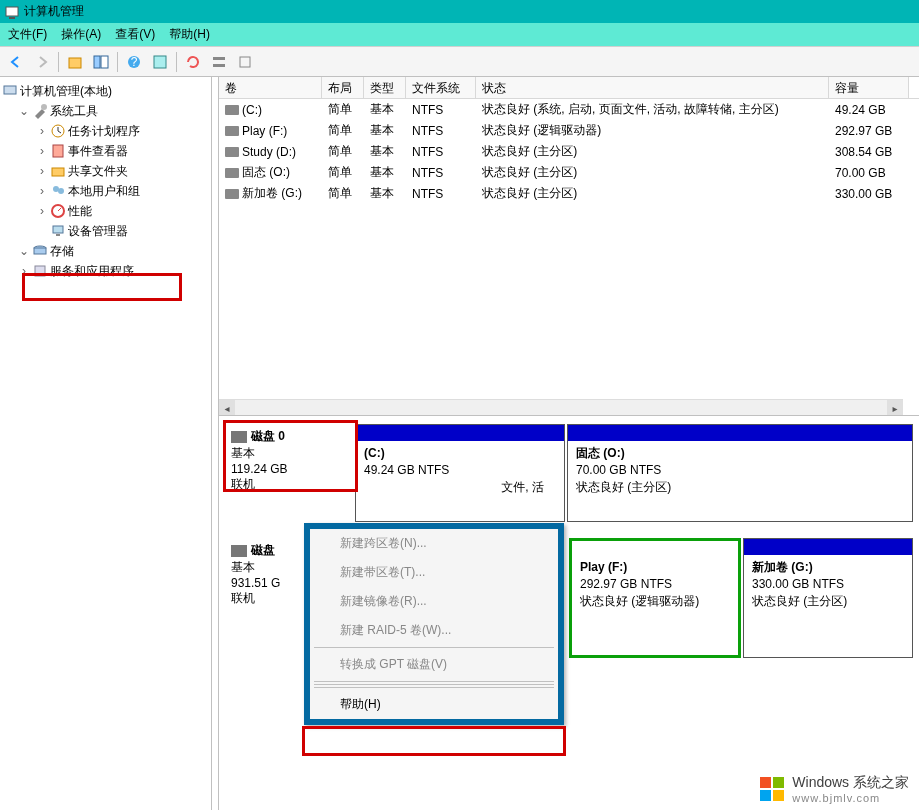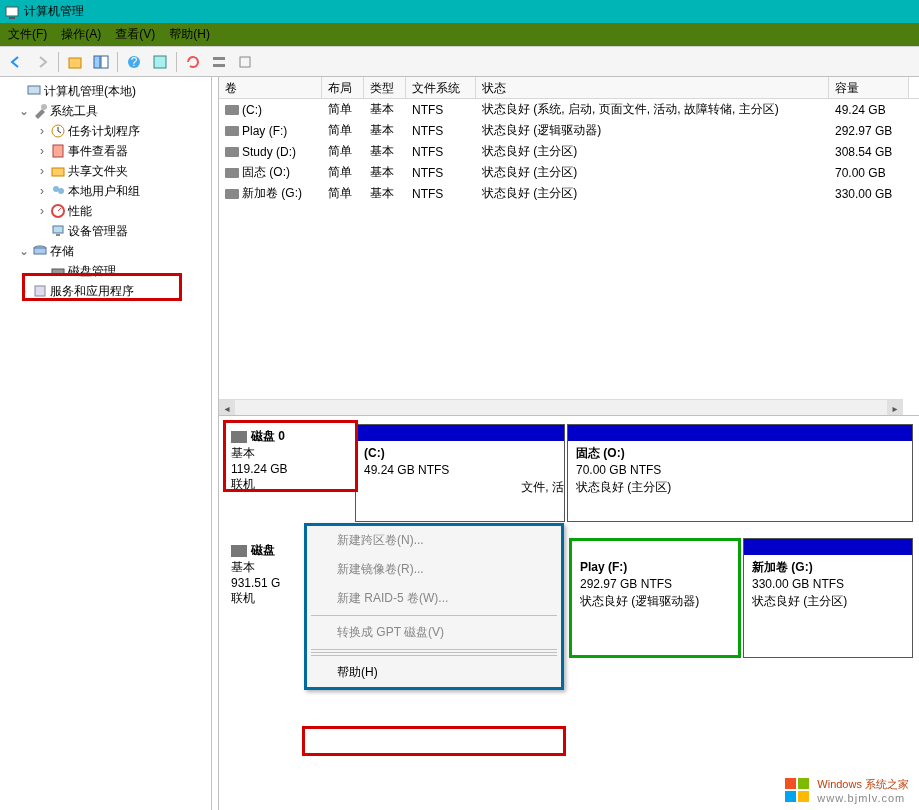--- a/index.html
+++ b/index.html
@@ -1,32 +1,32 @@
 <!DOCTYPE html>
 <html><head>
 <meta charset="utf-8">
 <style>
 * { box-sizing: border-box; margin: 0; padding: 0; font-family: "Microsoft YaHei", sans-serif; font-size: 12px; }
 body { width: 919px; height: 810px; background: #fff; position: relative; overflow: hidden; }
 
 .titlebar { background: #00b5b5; height: 23px; display: flex; align-items: center; padding-left: 4px; color: #000; }
 .titlebar .icon { width: 16px; height: 16px; margin-right: 4px; }
 
-.menubar { background: #4d7c0f; height: 24px; display: flex; align-items: center; gap: 14px; padding-left: 8px; border-bottom: 1px solid #d0d0d0; }
+.menubar { background: #5eead4; height: 24px; display: flex; align-items: center; gap: 14px; padding-left: 8px; border-bottom: 1px solid #d0d0d0; }
 .menubar span { cursor: default; }
 
 .toolbar { background: #f5f5f5; height: 30px; display: flex; align-items: center; gap: 2px; padding-left: 4px; border-bottom: 1px solid #c0c0c0; }
 .toolbar .btn { width: 24px; height: 24px; display: flex; align-items: center; justify-content: center; border: 1px solid transparent; }
 .toolbar .sep { width: 1px; height: 20px; background: #c0c0c0; margin: 0 2px; }
 
 .main { display: flex; height: calc(100% - 77px); }
 
 
 .tree { width: 212px; border-right: 1px solid #c0c0c0; padding: 4px 0; overflow: hidden; position: relative; }
-.tree .node { display: flex; align-items: center; height: 20px; padding-left: 24px; white-space: nowrap; }
+.tree .node { display: flex; align-items: center; height: 20px; padding-left: 0; white-space: nowrap; }
 .tree .exp { width: 12px; display: inline-block; text-align: center; color: #666; }
 .tree .ticon { width: 16px; height: 16px; margin: 0 2px; display: inline-flex; align-items: center; justify-content: center; }
 .tree .lvl1 { padding-left: 18px; }
 .tree .lvl2 { padding-left: 36px; }
 .tree .highlight-box { position: absolute; left: 22px; top: 196px; width: 160px; height: 28px; border: 3px solid #d00000; }
 
 
 .right { flex: 1; display: flex; flex-direction: column; border-left: 1px solid #c0c0c0; margin-left: 6px; position: relative; }
 .list { flex: 0 0 338px; overflow: hidden; position: relative; }
 .list-header { display: flex; background: #fff; border-bottom: 1px solid #d8d8d8; height: 22px; }
@@ -48,33 +48,33 @@
 .disk-info .hdr { display: flex; align-items: center; gap: 4px; }
 .disk-info .hdr .dicon { width: 16px; height: 12px; background: #777; }
 .disk-vols { flex: 1; display: flex; gap: 2px; }
 .vol { border: 1px solid #555; padding: 0; position: relative; display: flex; flex-direction: column; }
 .vol-top { background: #0000c8; height: 16px; }
 .vol-body { padding: 4px 8px; line-height: 17px; }
 .vol.green { border: 3px solid #0aa00a; }
 
 .disk0-box { position: absolute; border: 3px solid #d00000; }
 
-.ctxmenu { position: absolute; left: 304px; top: 523px; width: 260px; background: #f5f5f5; border: 3px solid #0369a1; box-shadow: 2px 2px 4px rgba(0,0,0,0.3); z-index: 10; }
+.ctxmenu { position: absolute; left: 304px; top: 523px; width: 260px; background: #f5f5f5; border: 6px solid #0369a1; box-shadow: 2px 2px 4px rgba(0,0,0,0.3); z-index: 10; }
 .ctxmenu .item { padding: 6px 30px; color: #000; }
 .ctxmenu .item.disabled { color: #888; }
 .ctxmenu .sep { height: 1px; background: #c0c0c0; margin: 2px 4px; }
 .ctx-highlight { position: absolute; border: 3px solid #d00000; left: 302px; top: 726px; width: 264px; height: 30px; z-index: 11; }
 
 .legend { position: absolute; bottom: 0; left: 0; right: 0; height: 24px; border-top: 1px solid #c0c0c0; background: #fff; display: flex; align-items: center; gap: 10px; padding-left: 10px; }
 .legend .box { width: 14px; height: 14px; border: 1px solid #333; display: inline-block; }
 .legend .box.black { background: #000; } .legend .box.blue { background: #0000c8; }
 
 .watermark { position: absolute; right: 10px; bottom: 6px; display: flex; align-items: center; gap: 6px; z-index: 20; }
 .watermark .wm-icon { width: 28px; height: 28px; }
-.watermark .wm-text { font-size: 11px; color: #c2410c; }
+.watermark .wm-text { font-size: 14px; color: #404040; }
 .watermark .wm-url { font-size: 11px; color: #888; letter-spacing: 1px; }
 
 svg { display: block; }
 </style>
 </head>
 <body>
 
 <div class="titlebar">
   <span class="icon">
     <svg width="16" height="16">
@@ -226,29 +226,20 @@
       </div>
     <div class="node lvl1">
         <span class="exp">⌄</span>
         <span class="ticon">
           <svg width="16" height="16">
             <ellipse cx="8" cy="5" rx="6" ry="2" fill="#ace" stroke="#579"></ellipse>
             <rect x="2" y="5" width="12" height="6" fill="#ace" stroke="#579"></rect>
           </svg>
         </span>
         <span>存储</span>
-      </div>
-    <div class="node lvl2">
-        <span class="exp"> </span>
-        <span class="ticon">
-          <svg width="16" height="16">
-            <rect x="2" y="6" width="12" height="6" fill="#999" stroke="#555"></rect>
-          </svg>
-        </span>
-        <span>磁盘管理</span>
       </div>
     <div class="node lvl1">
         <span class="exp">›</span>
         <span class="ticon">
           <svg width="16" height="16">
             <rect x="3" y="3" width="10" height="10" fill="#dde" stroke="#889"></rect>
           </svg>
         </span>
         <span>服务和应用程序</span>
       </div>
@@ -339,21 +330,21 @@
           <div>基本</div>
           <div>119.24 GB</div>
           <div>联机</div>
         </div>
         <div class="disk-vols">
           <div class="vol" style="flex:0 0 210px;">
             <div class="vol-top"></div>
             <div class="vol-body">
               <b>(C:)</b><br>
               <span>49.24 GB NTFS</span><br>
-              <span style="position:absolute;right:0;">文件, 活</span>
+              <span style="position:absolute;right:20px;">文件, 活</span>
             </div>
           </div>
           <div class="vol" style="flex:1;">
             <div class="vol-top"></div>
             <div class="vol-body">
               <b>固态  (O:)</b><br>
               <span>70.00 GB NTFS</span><br>
               <span>状态良好 (主分区)</span>
             </div>
           </div>
@@ -390,20 +381,21 @@
           </div>
         </div>
       </div>
 
     </div>
   </div>
 </div>
 
 <div class="ctxmenu">
   <div class="item disabled">新建跨区卷(N)...</div>
+  <div class="item disabled">新建带区卷(T)...</div>
   <div class="item disabled">新建镜像卷(R)...</div>
   <div class="item disabled">新建 RAID-5 卷(W)...</div>
   <div class="sep"></div>
   <div class="item disabled">转换成 GPT 磁盘(V)</div>
   <div class="sep"></div>
   <div class="sep"></div>
   <div class="sep"></div>
   <div class="item">帮助(H)</div>
 </div>
 <div class="ctx-highlight"></div>

